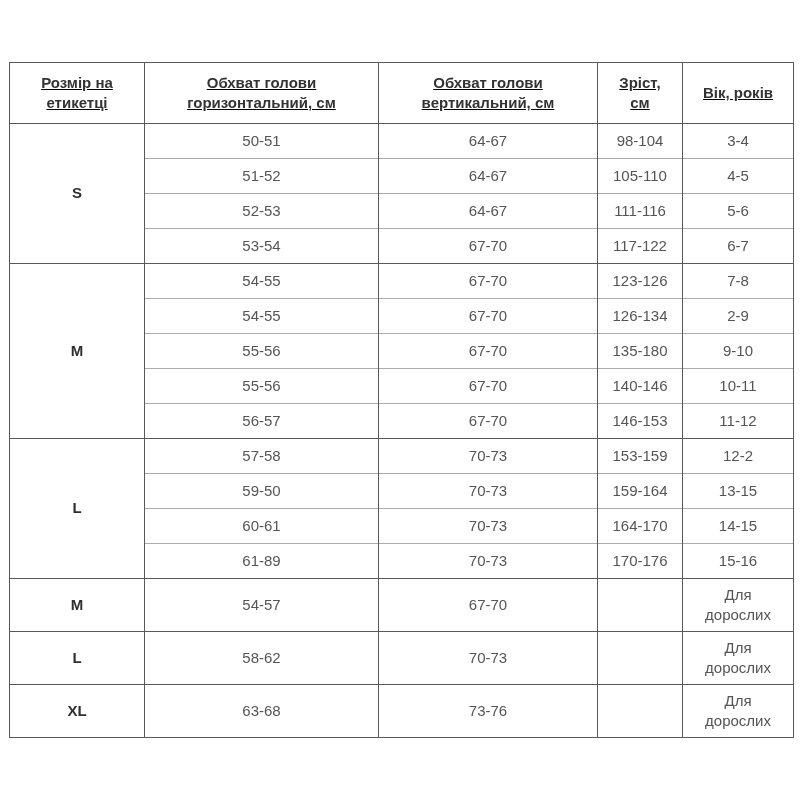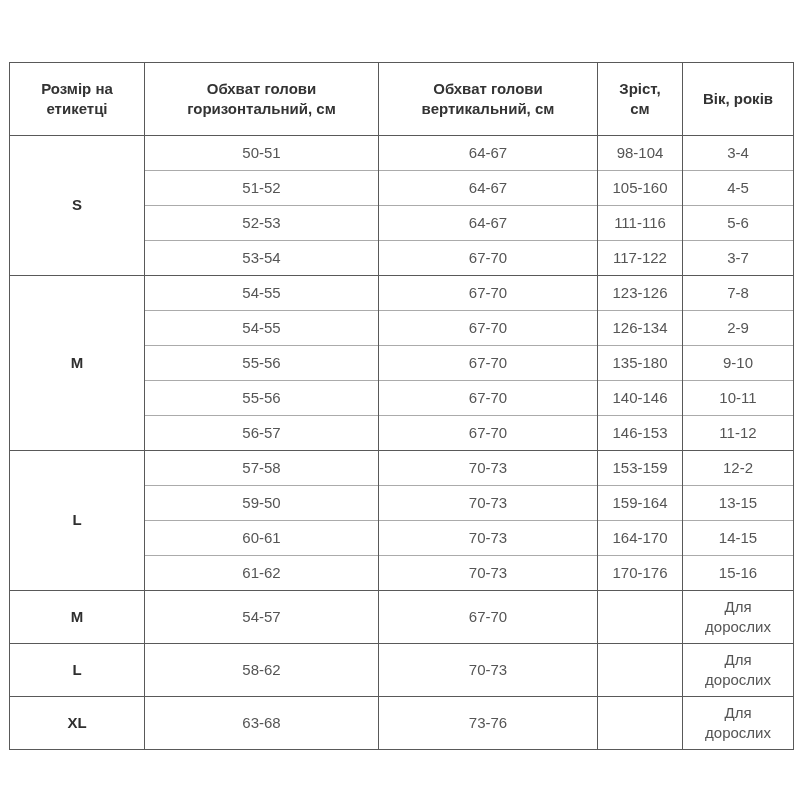--- a/index.html
+++ b/index.html
@@ -33,21 +33,21 @@
   col.c2 { width: 234px; }
   col.c3 { width: 219px; }
   col.c4 { width: 85px; }
   col.c5 { width: 111px; }
   th, td {
     text-align: center;
     vertical-align: middle;
     padding: 2px 6px;
     overflow: hidden;
   }
-  thead tr { height: 73px; }
+  thead tr { height: 61px; text-decoration: underline; }
   th {
     border: 1px solid var(--border-dark);
     font-size: 15px;
     font-weight: bold;
     color: var(--header-text);
     line-height: 1.35;
   }
   th.h-height { padding: 2px 12px; }
   tbody tr { height: 35px; }
   tbody tr.adult { height: 53px; }
@@ -92,34 +92,34 @@
         <tr class="section-start">
           <td class="size-cell" rowspan="4">S</td>
           <td>50-51</td>
           <td>64-67</td>
           <td>98-104</td>
           <td>3-4</td>
         </tr>
         <tr>
           <td>51-52</td>
           <td>64-67</td>
-          <td>105-160</td>
+          <td>105-110</td>
           <td>4-5</td>
         </tr>
         <tr>
           <td>52-53</td>
           <td>64-67</td>
           <td>111-116</td>
           <td>5-6</td>
         </tr>
         <tr>
           <td>53-54</td>
           <td>67-70</td>
           <td>117-122</td>
-          <td>3-7</td>
+          <td>6-7</td>
         </tr>
         <tr class="section-start">
           <td class="size-cell" rowspan="5">M</td>
           <td>54-55</td>
           <td>67-70</td>
           <td>123-126</td>
           <td>7-8</td>
         </tr>
         <tr>
           <td>54-55</td>
@@ -158,21 +158,21 @@
           <td>159-164</td>
           <td>13-15</td>
         </tr>
         <tr>
           <td>60-61</td>
           <td>70-73</td>
           <td>164-170</td>
           <td>14-15</td>
         </tr>
         <tr>
-          <td>61-62</td>
+          <td>61-89</td>
           <td>70-73</td>
           <td>170-176</td>
           <td>15-16</td>
         </tr>
         <tr class="section-start adult">
           <td class="size-cell">M</td>
           <td>54-57</td>
           <td>67-70</td>
           <td></td>
           <td class="age-cell">Для дорослих</td>

